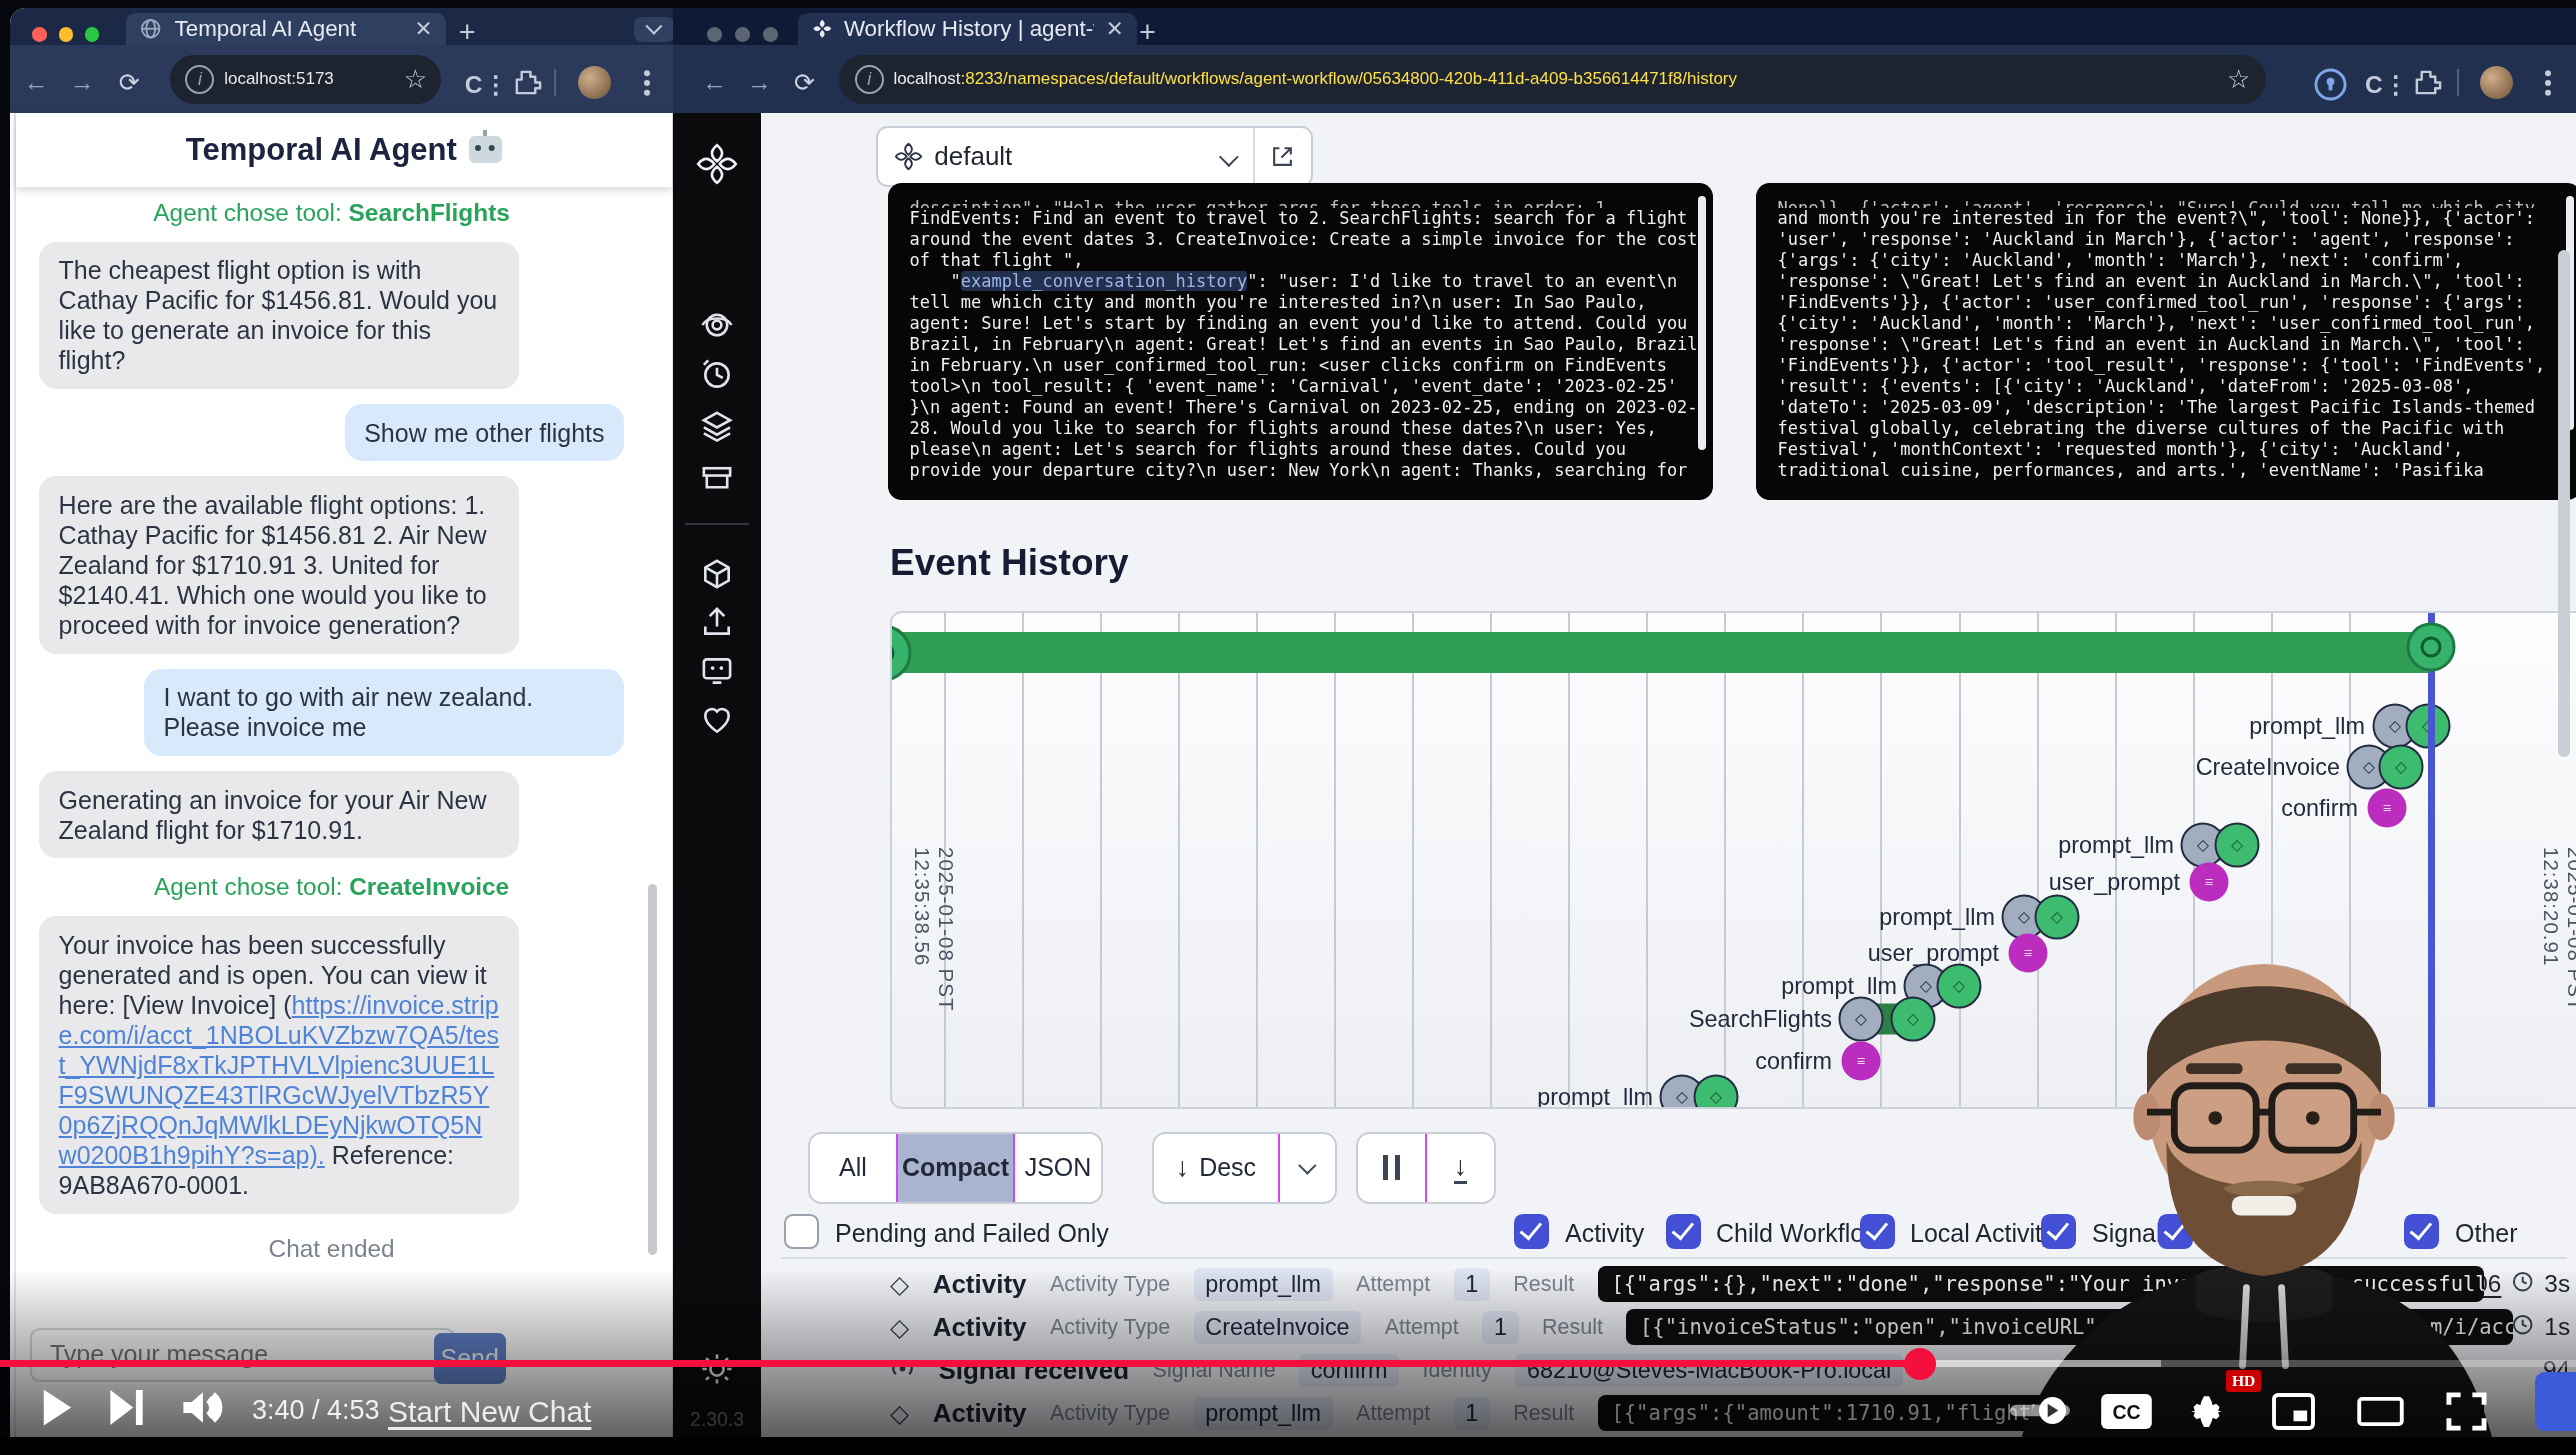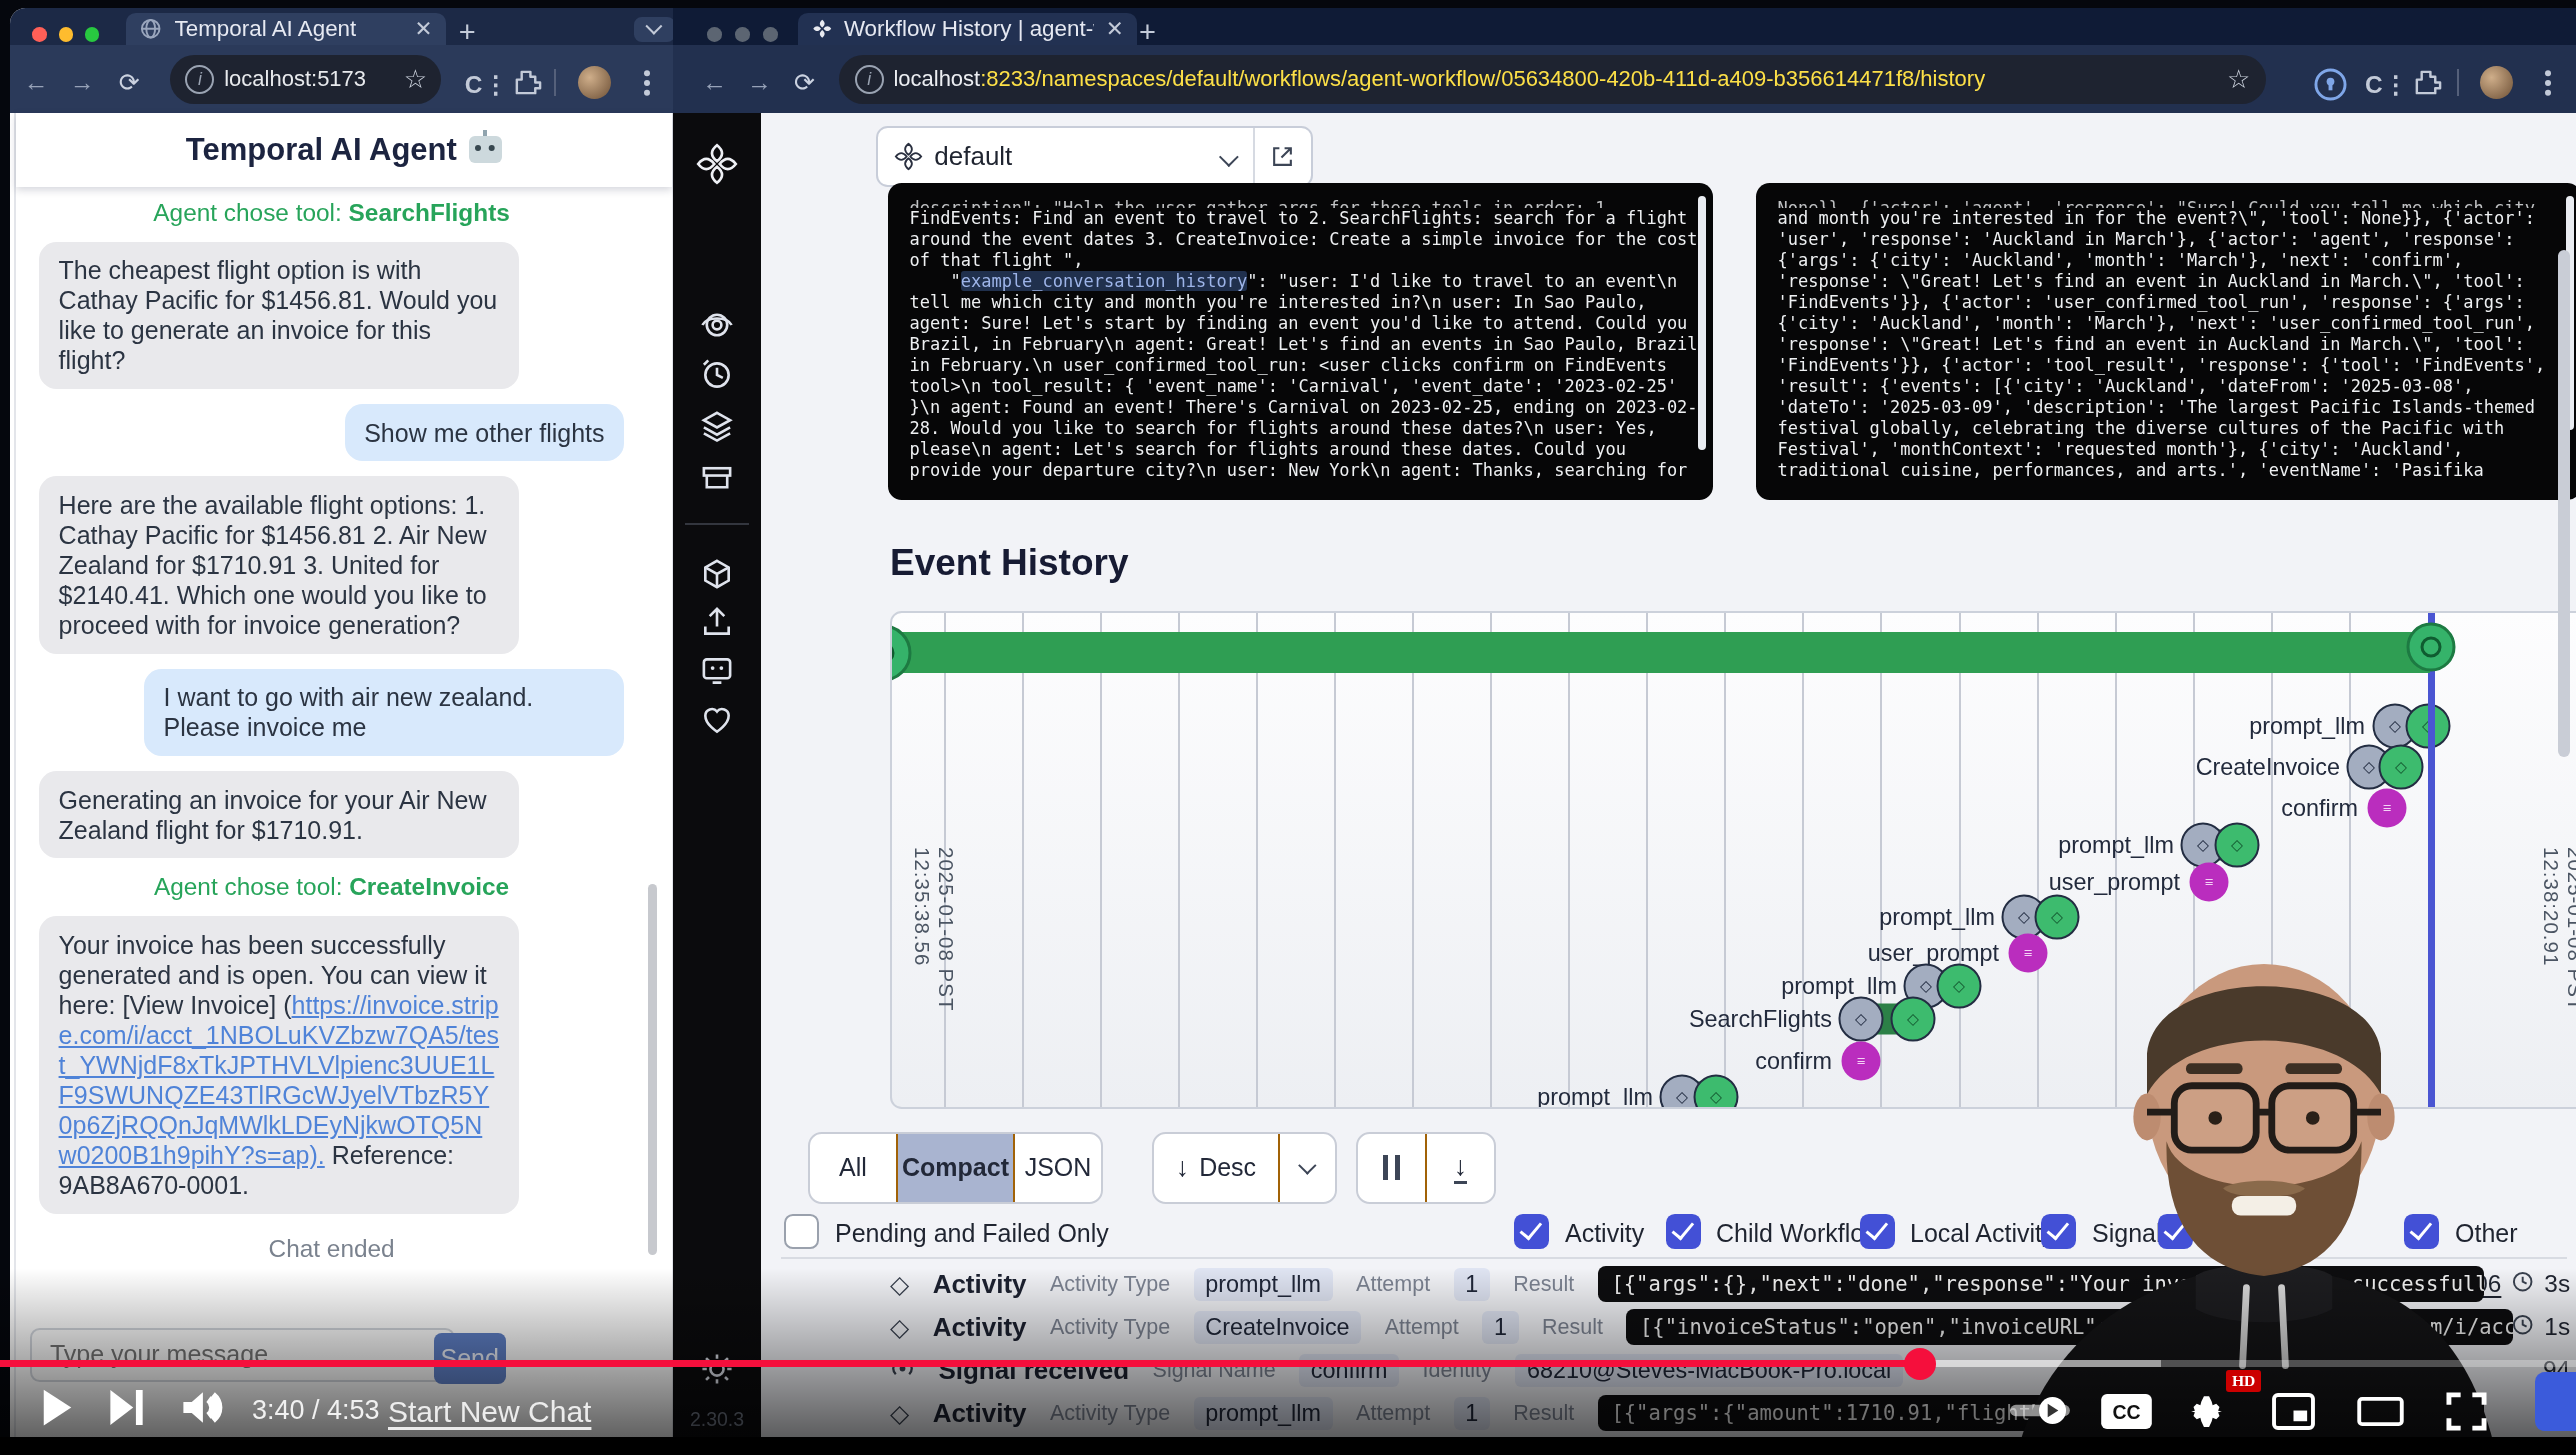--- a/index.html
+++ b/index.html
@@ -11,21 +11,21 @@
   .win{position:absolute;top:7.8px;}
   .tabstrip{position:absolute;left:0;top:0;width:100%;height:37px;}
   .tab{position:absolute;top:4.9px;height:32px;border-radius:9.8px 9.8px 0 0;display:flex;align-items:center;gap:11.7px;padding:0 13.7px;}
   .tab-title{font-size:22.4px;color:#e6e9f2;white-space:nowrap;overflow:hidden;}
   .tab-x{color:#c3cad8;font-size:21.5px;margin-left:auto;}
   .newtab{position:absolute;top:7.8px;color:#c3cad8;font-size:29px;font-weight:400;}
   .tlight{position:absolute;top:19.5px;width:14.6px;height:14.6px;border-radius:50%;}
   .toolbar{position:absolute;left:0;top:37px;width:100%;height:68px;}
   .navic{position:absolute;top:23.4px;font-size:25px;color:#97a2b8;}
   .urlpill{position:absolute;top:9.8px;height:49px;background:#1e2330;border-radius:24.4px;display:flex;align-items:center;color:#e8eaed;}
-  .urltxt{font-size:22px;white-space:nowrap;overflow:hidden;}
+  .urltxt{font-size:17px;white-space:nowrap;overflow:hidden;}
   .urltxt .dim{color:#fde047;}
   .info-i{width:25px;height:25px;border-radius:50%;border:2px solid #9aa3b2;color:#9aa3b2;font-size:17.6px;display:flex;align-items:center;justify-content:center;margin:0 9.8px 0 15.6px;font-style:italic;}
   .star{color:#cdd3de;font-size:26px;}
   .ext-c{color:#c3cad8;font-size:24.4px;font-weight:bold;letter-spacing:1px;}
   .avatar{width:33px;height:33px;border-radius:50%;background:radial-gradient(circle at 35% 35%,#cfae8a,#6c4f35);}
   .kebab{width:5.9px;height:5.9px;border-radius:50%;background:#c3cad8;box-shadow:0 9.8px 0 #c3cad8,0 -9.8px 0 #c3cad8;}
   .vdiv{width:2px;height:27px;background:#55607a;}
 
   
   #chatpage{position:absolute;left:3.9px;top:105px;width:656px;height:1343px;background:#fff;border-left:2px solid #e3e5ea;border-right:2px solid #e3e5ea;}
@@ -65,21 +65,21 @@
   .mk{position:absolute;transform:translate(-50%,-50%);border-radius:50%;display:flex;align-items:center;justify-content:center;}
   .mk.gray{width:41px;height:41px;background:#a3adc0;border:2.9px solid #232d42;color:#232d42;font-size:15.6px;}
   .mk.green{width:41px;height:41px;background:#3dbb6e;border:2.9px solid #232d42;color:#155b32;font-size:15.6px;}
   .mk.magenta{width:39px;height:39px;background:#ba2dbe;color:#f3d4f5;font-size:14.6px;}
   .mkbar{position:absolute;height:31px;background:#2c8047;transform:translateY(-50%);}
   .wfdot{position:absolute;transform:translate(-50%,-50%);border-radius:50%;background:#35b36a;border:3.9px solid #1d7a42;display:flex;align-items:center;justify-content:center;}
   .wfdot i{width:15.6px;height:15.6px;border:3.9px solid #0f5c30;border-radius:50%;}
   .rotlab{position:absolute;writing-mode:vertical-rl;font-size:20.5px;color:#4b5563;letter-spacing:1px;}
 
   .seg{position:absolute;top:1019px;height:72px;border:2px solid #c9cdd7;border-radius:13.7px;background:#fff;display:flex;overflow:hidden;box-sizing:border-box;}
-  .seg .opt{display:flex;align-items:center;justify-content:center;font-size:25px;color:#222838;border-right:2px solid #a16207;}
+  .seg .opt{display:flex;align-items:center;justify-content:center;font-size:25px;color:#222838;border-right:2px solid #d946ef;}
   .seg .opt:last-child{border-right:none;}
   .seg .opt.active{background:#a9b4d0;font-weight:bold;}
   .cbox{position:absolute;width:35px;height:35px;border-radius:8.8px;box-sizing:border-box;}
   .cbox.on{background:#4350d6;}
   .cbox.on:after{content:"";position:absolute;left:10.7px;top:3.9px;width:8.8px;height:17.6px;border:solid #fff;border-width:0 3.9px 3.9px 0;transform:rotate(40deg);}
   .cbox.off{background:#fff;border:2.9px solid #9aa1ad;}
   .cblabel{position:absolute;font-size:25px;color:#1f2430;transform:translateY(-50%);white-space:nowrap;}
 
   .trow{position:absolute;left:129px;width:1708px;height:41px;display:flex;align-items:center;gap:23.4px;}
   .trow .rt{font-size:26px;font-weight:bold;color:#1c2130;white-space:nowrap;}

